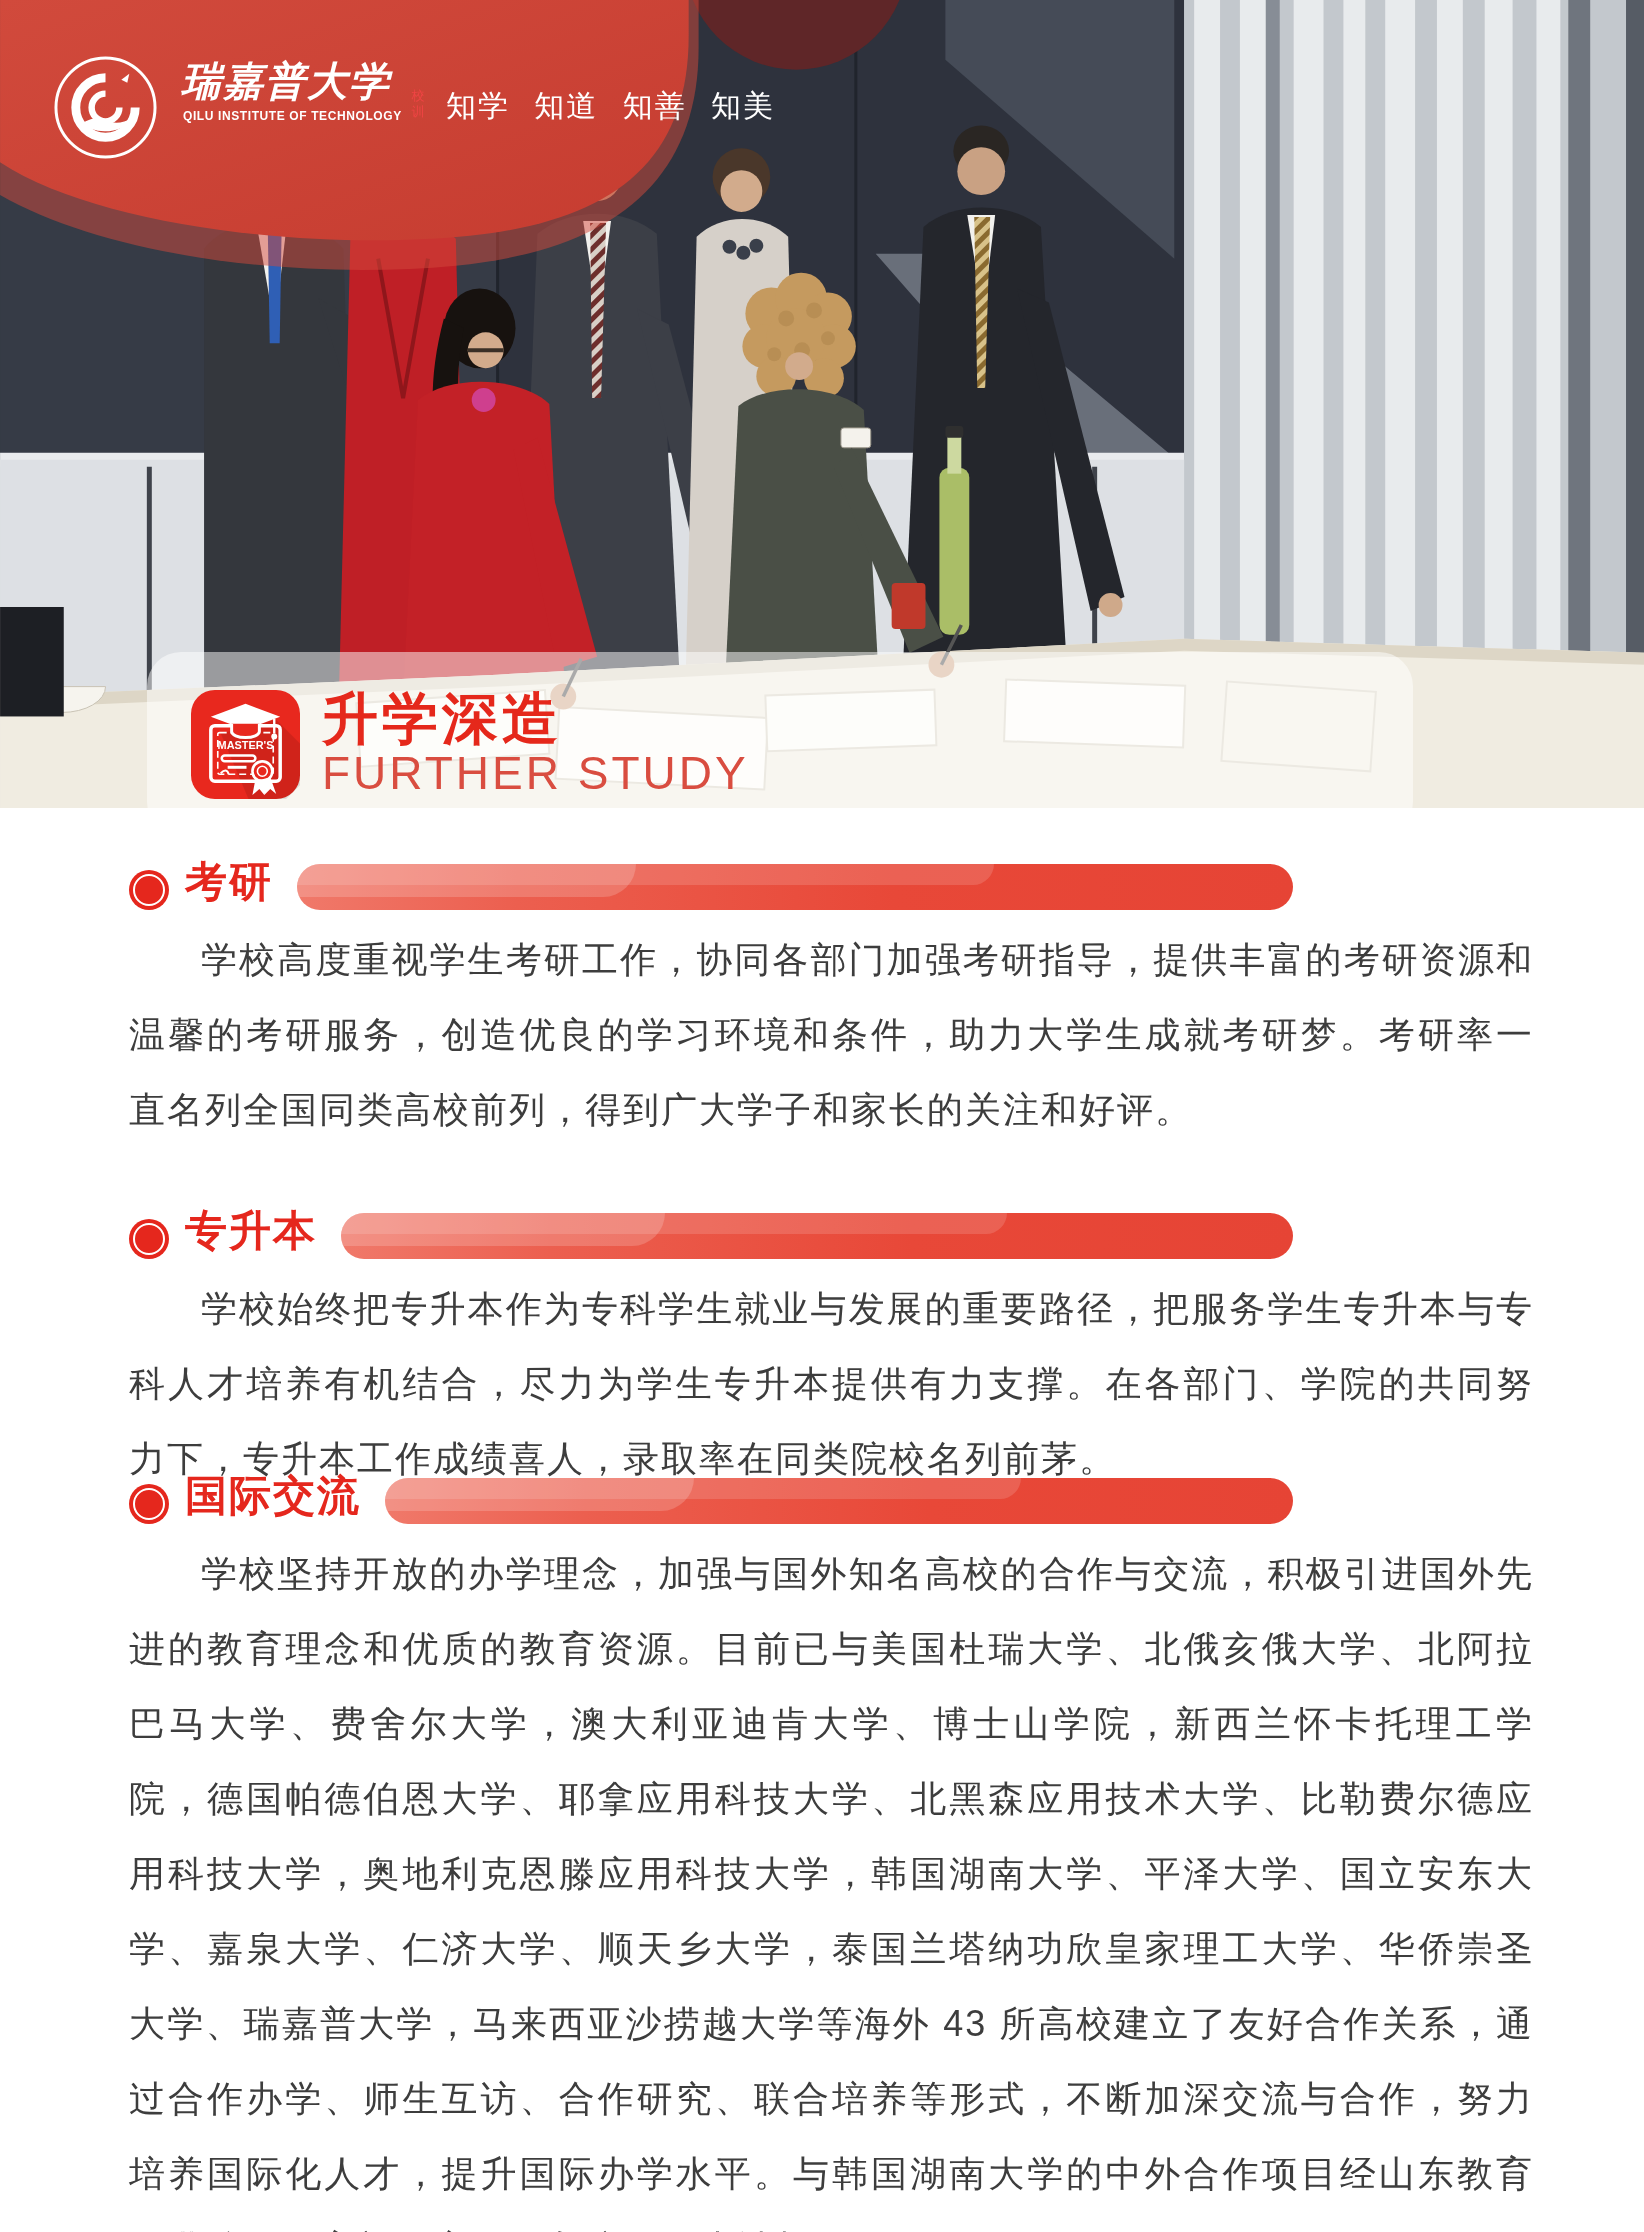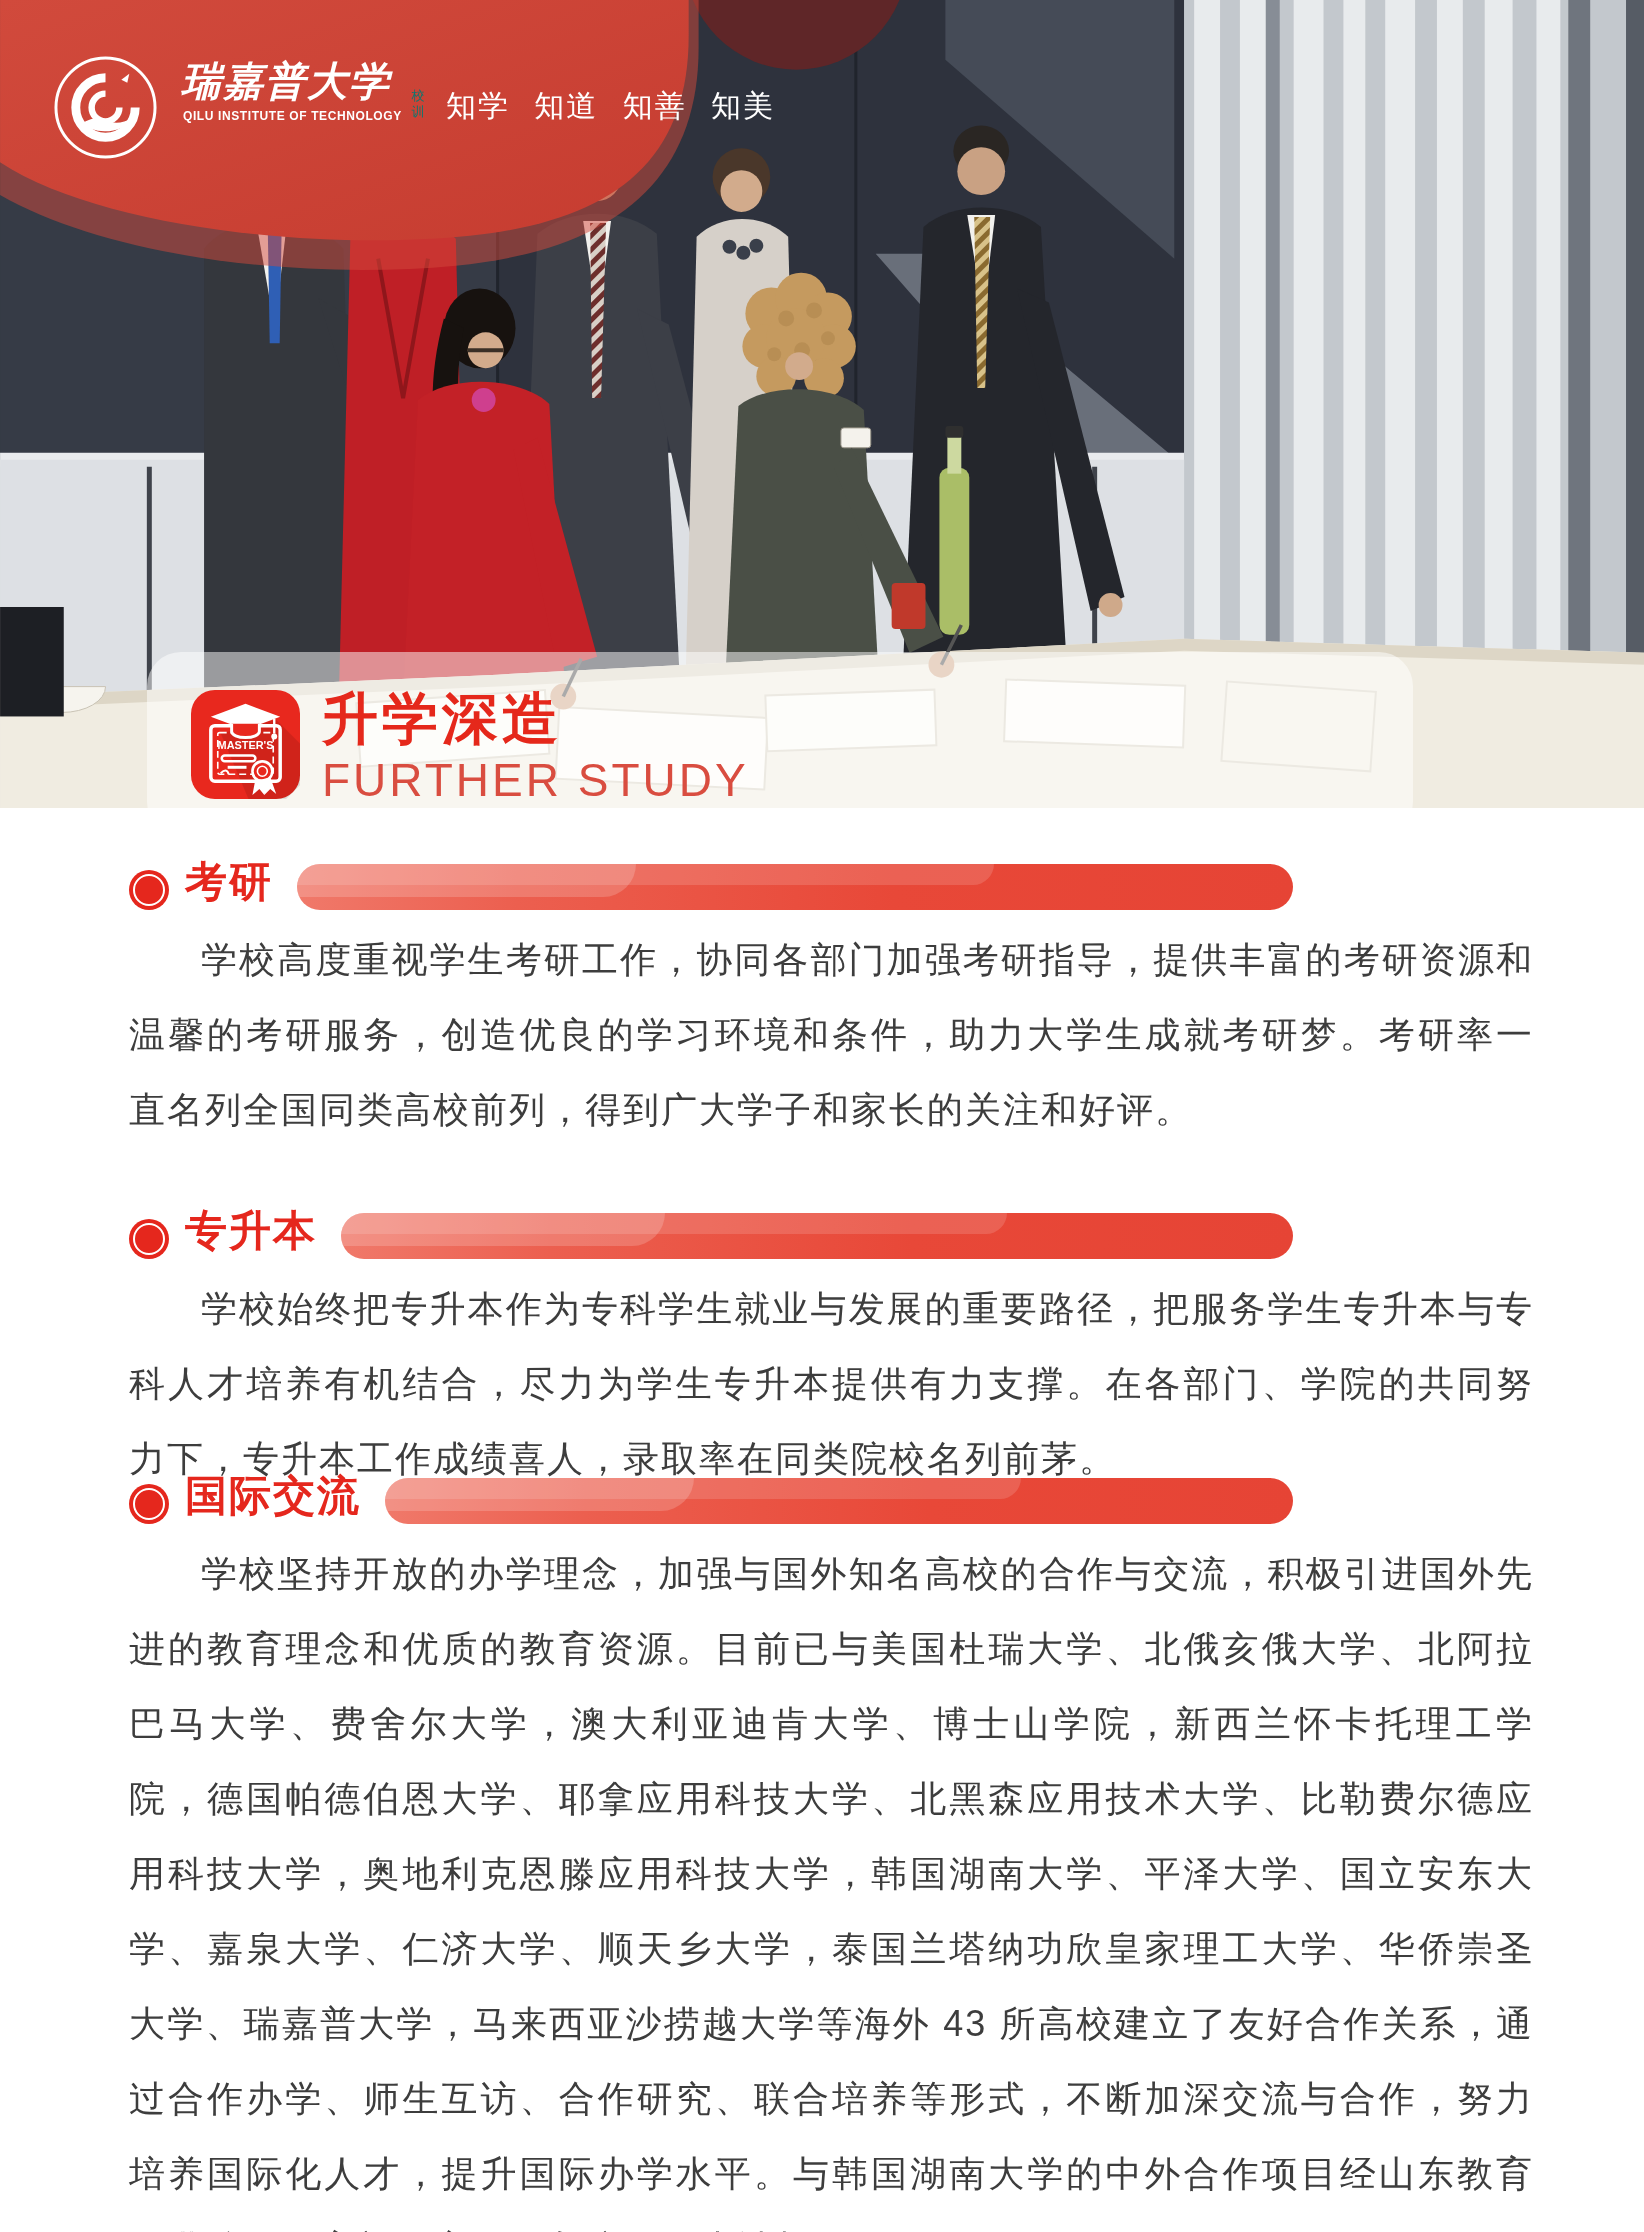--- a/index.html
+++ b/index.html
@@ -19,39 +19,39 @@
     font-family:"DejaVu Serif","Liberation Serif",serif;
     font-style:italic;font-weight:bold;font-size:40px;line-height:46px;
     color:#ffffff;letter-spacing:2px;white-space:nowrap;
   }
   .brand-en{
     position:absolute;left:183px;top:109px;
     font-size:12px;font-weight:bold;color:#ffffff;letter-spacing:0.6px;white-space:nowrap;
   }
   .motto-label{
     position:absolute;left:410px;top:88px;width:16px;
-    font-size:13px;line-height:16px;color:#0f766e;text-align:center;
+    font-size:13px;line-height:16px;color:#ef4444;text-align:center;
   }
   .motto{
     position:absolute;left:446px;top:86px;
     font-size:30px;color:#ffffff;letter-spacing:2px;word-spacing:14px;white-space:nowrap;
   }
 
   
   .banner{
     position:absolute;left:147px;top:622px;width:1266px;height:184px;
     background:rgba(255,255,255,.5);border-radius:34px;margin-top:30px;
   }
   .banner-icon{position:absolute;left:44px;top:38px;width:109px;height:109px;}
   .banner-title-cn{
     position:absolute;left:175px;top:30px;
     font-size:56px;font-weight:bold;color:#e5281b;letter-spacing:4px;white-space:nowrap;
   }
   .banner-title-en{
-    position:absolute;left:175px;top:101px;
+    position:absolute;left:175px;top:94px;
     font-size:46px;font-weight:normal;color:#d94d40;letter-spacing:3px;white-space:nowrap;
   }
 
   
   .section{position:absolute;left:129px;width:1405px;}
   .sec-head{display:flex;align-items:center;height:48px;}
   .bullet{
     position:relative;width:40px;height:40px;border-radius:50%;
     background:#e5271d;flex:0 0 auto;
   }

